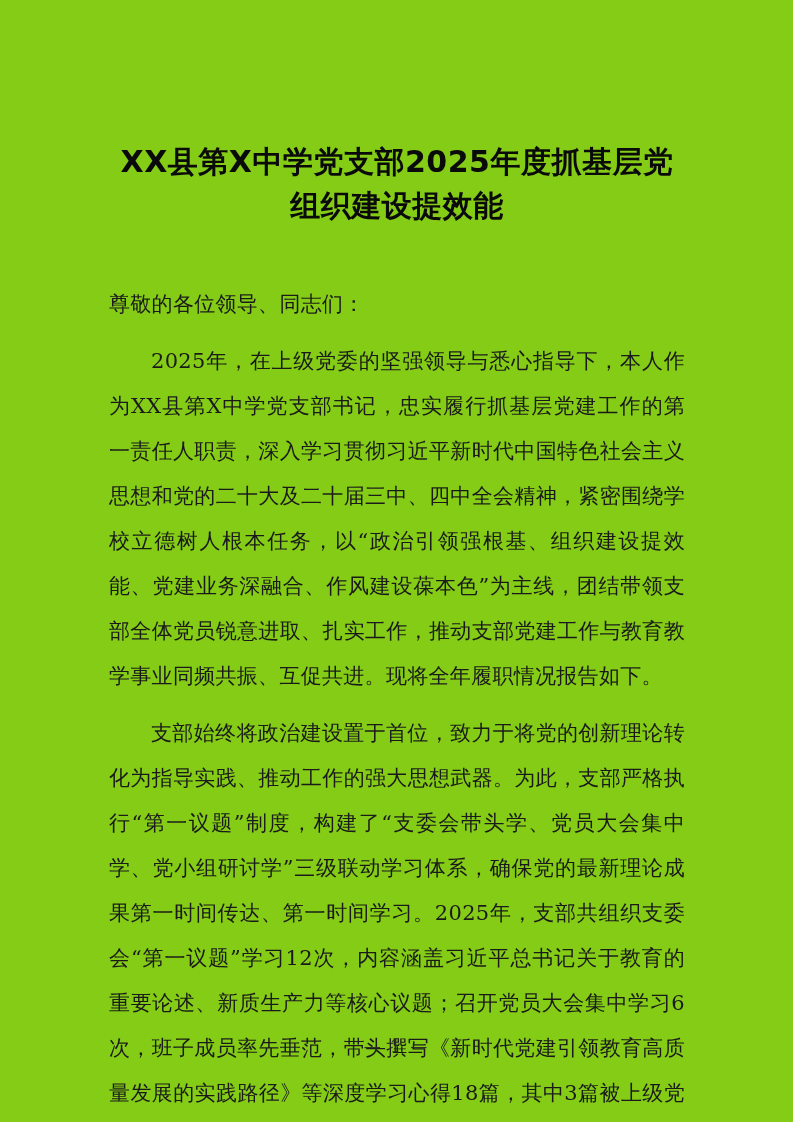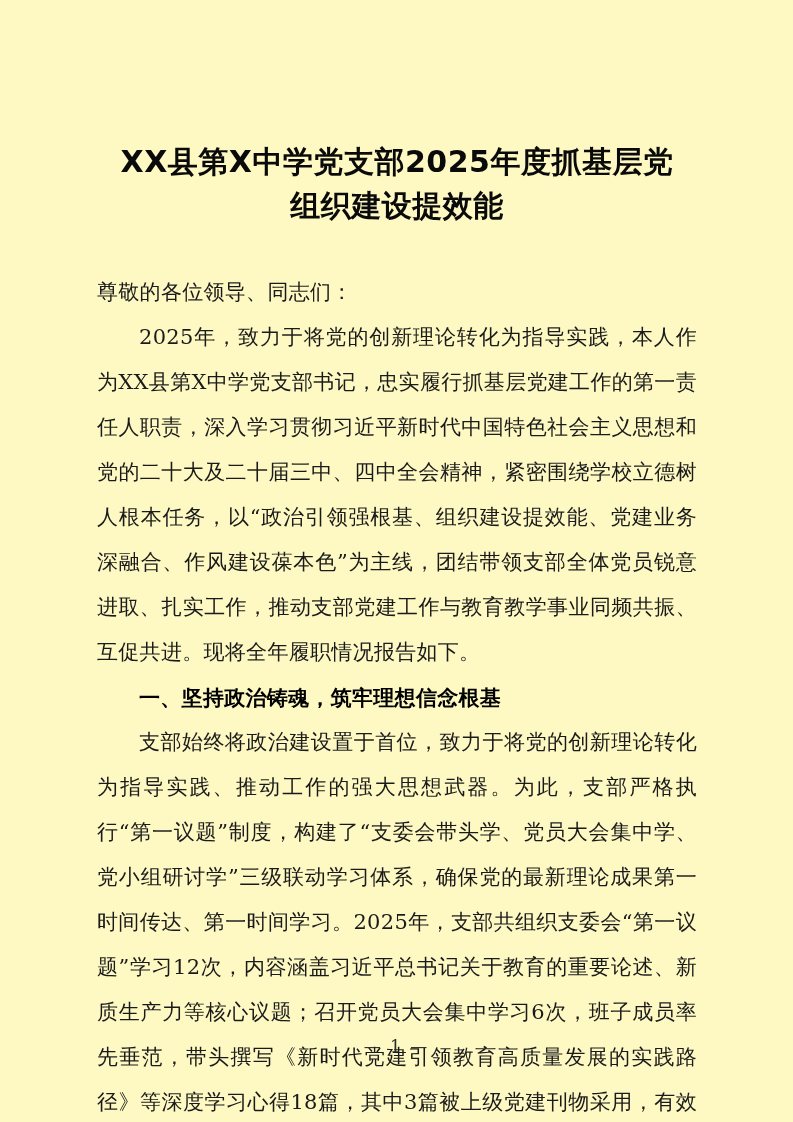--- a/index.html
+++ b/index.html
@@ -13,21 +13,21 @@
     position: relative;
     overflow: hidden;
     font-family: "DejaVu Serif", "Liberation Serif", serif;
     color: #000000;
   }
   .page {
     position: absolute;
     left: 0; top: 0;
     width: 793px;
     height: 1122px;
-    background: #fef9c3;
+    background: #84cc16;
   }
   .content {
     position: absolute;
     left: 97px;
     top: 140px;
     width: 600px;
   }
   .doc-title {
     font-family: "DejaVu Sans", "Liberation Sans", sans-serif;
     font-weight: bold;
@@ -39,21 +39,21 @@
     padding: 0 4px;
     color: #0a0a0a;
   }
   .title-gap {
     height: 42px;
   }
   p.para {
     font-family: "DejaVu Serif", "Liberation Serif", serif;
     font-size: 21px;
     line-height: 45px;
-    margin: 0;
+    margin: 12px;
     text-align: justify;
     text-justify: inter-ideograph;
     color: #1a1a1a;
     letter-spacing: 0.3px;
   }
   p.indent {
     text-indent: 2em;
   }
   p.heading {
     font-family: "DejaVu Serif", "Liberation Serif", serif;
@@ -84,23 +84,22 @@
 <div class="page">
 
   <div class="content">
 
     <h1 class="doc-title"><span>XX县第X中学党支部2025年度抓基层党</span><br><span>组织建设提效能</span></h1>
 
     <div class="title-gap"></div>
 
     <p class="para">尊敬的各位领导、同志们：</p>
 
-    <p class="para indent">2025年，致力于将党的创新理论转化为指导实践，本人作为XX县第X中学党支部书记，忠实履行抓基层党建工作的第一责任人职责，深入学习贯彻习近平新时代中国特色社会主义思想和党的二十大及二十届三中、四中全会精神，紧密围绕学校立德树人根本任务，以“政治引领强根基、组织建设提效能、党建业务深融合、作风建设葆本色”为主线，团结带领支部全体党员锐意进取、扎实工作，推动支部党建工作与教育教学事业同频共振、互促共进。现将全年履职情况报告如下。</p>
+    <p class="para indent">2025年，在上级党委的坚强领导与悉心指导下，本人作为XX县第X中学党支部书记，忠实履行抓基层党建工作的第一责任人职责，深入学习贯彻习近平新时代中国特色社会主义思想和党的二十大及二十届三中、四中全会精神，紧密围绕学校立德树人根本任务，以“政治引领强根基、组织建设提效能、党建业务深融合、作风建设葆本色”为主线，团结带领支部全体党员锐意进取、扎实工作，推动支部党建工作与教育教学事业同频共振、互促共进。现将全年履职情况报告如下。</p>
 
-    <p class="heading">一、坚持政治铸魂，筑牢理想信念根基</p>
 
     <p class="para indent">支部始终将政治建设置于首位，致力于将党的创新理论转化为指导实践、推动工作的强大思想武器。为此，支部严格执行“第一议题”制度，构建了“支委会带头学、党员大会集中学、党小组研讨学”三级联动学习体系，确保党的最新理论成果第一时间传达、第一时间学习。2025年，支部共组织支委会“第一议题”学习12次，内容涵盖习近平总书记关于教育的重要论述、新质生产力等核心议题；召开党员大会集中学习6次，班子成员率先垂范，带头撰写《新时代党建引领教育高质量发展的实践路径》等深度学习心得18篇，其中3篇被上级党建刊物采用，有效发挥了示范引领作用。支部创新探索“会前学理论—会中议</p>
 
   </div>
 
   <div class="footer">— 1 —</div>
 
 </div>
 
 </body></html>

